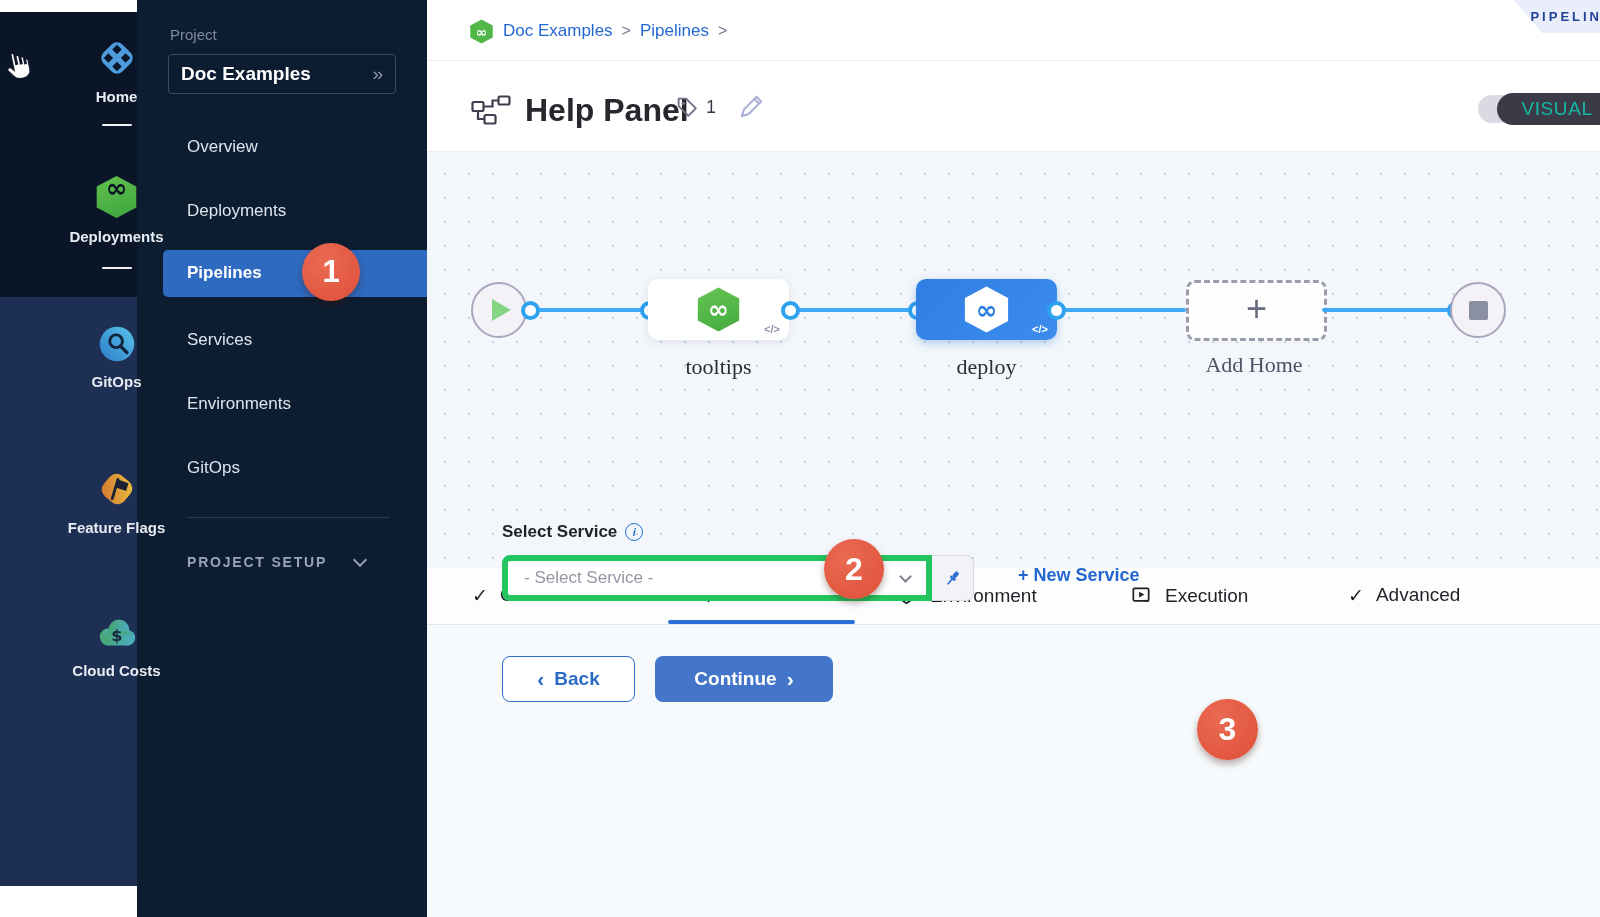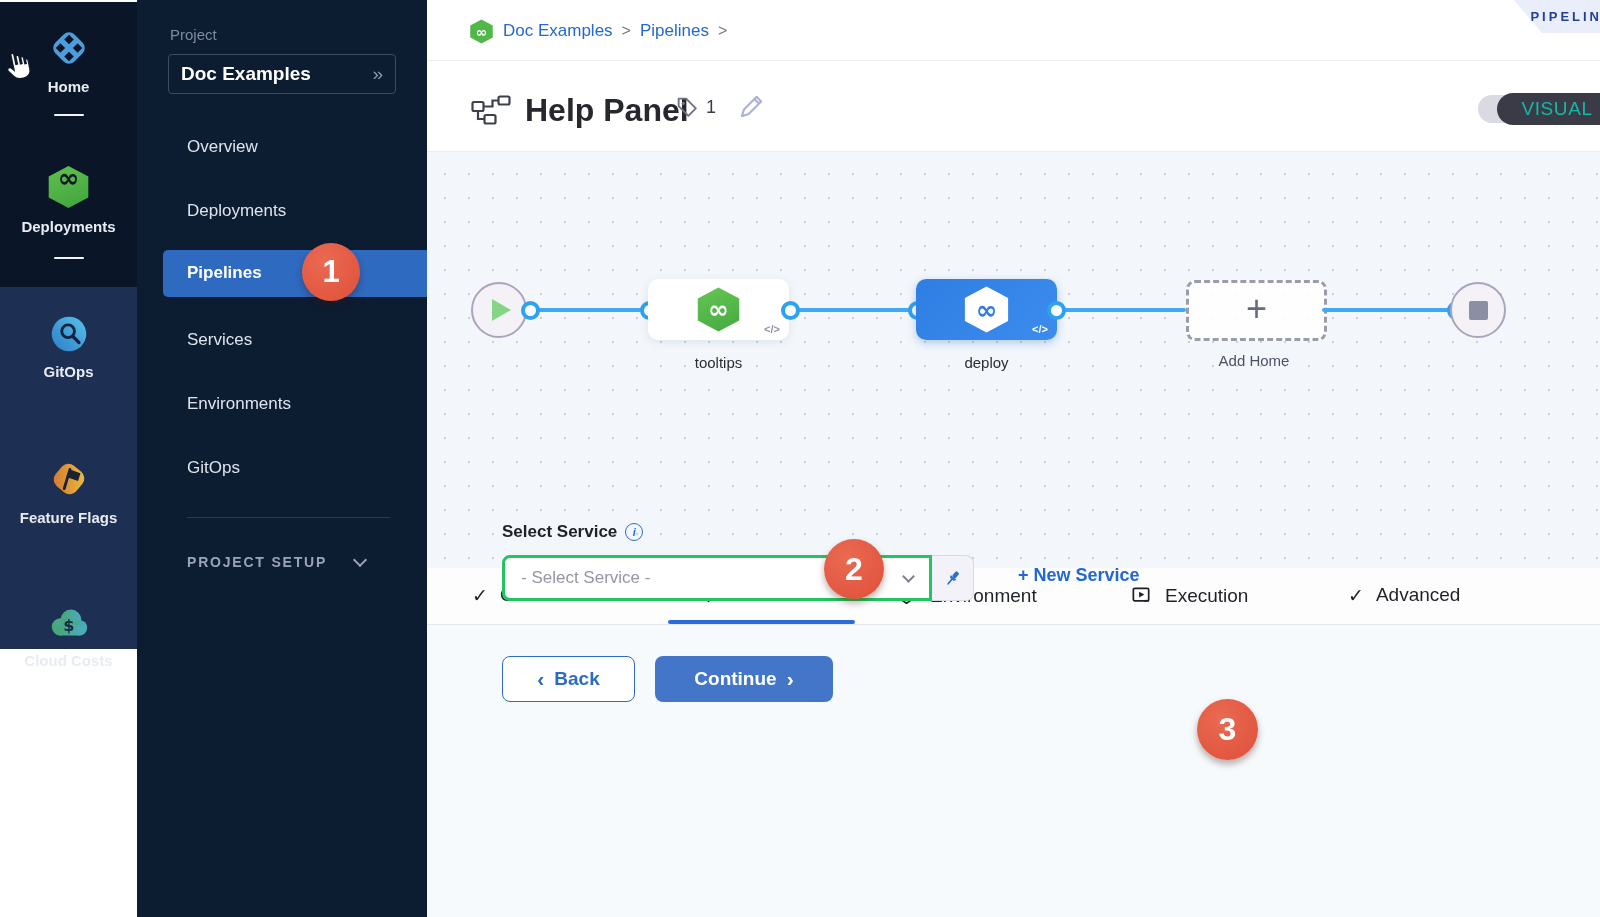--- a/index.html
+++ b/index.html
@@ -2,21 +2,21 @@
 <html><head>
 <meta charset="utf-8">
 <style>
   * { margin:0; padding:0; box-sizing:border-box; }
   html,body { width:1600px; height:917px; overflow:hidden; background:#fff;
               font-family:"Liberation Sans","DejaVu Sans",sans-serif; }
   .stage { position:relative; width:1600px; height:917px; overflow:hidden; }
   .abs { position:absolute; }
 
   
-  .rail { left:0; top:2px; width:137px; height:647px; background:#1d3053; z-index:5; }
+  .rail { left:0; top:12px; width:137px; height:874px; background:#1d3053; z-index:5;padding-left:48px; }
   .rail-top { left:0; top:0; width:137px; height:285px; background:#0a1627; }
   .rail-item { width:137px; text-align:center; color:#e8ecf2; font-size:15px; font-weight:700; }
   .rail-item .ric { display:block; margin:0 auto 9px; }
   .rail-underline { position:absolute; left:50%; transform:translateX(-50%); width:30px; height:2px; background:#f2f4f8; border-radius:2px; }
   .hexa { display:flex; align-items:center; justify-content:center;
           clip-path:polygon(50% 2%, 95% 26%, 95% 74%, 50% 98%, 5% 74%, 5% 26%); }
   .inf { font-family:"DejaVu Sans",sans-serif; font-weight:700; line-height:1; }
 
   
   .panel { left:137px; top:0; width:290px; height:917px; background:#0c1c31; z-index:4; color:#dfe4ec; }
@@ -62,34 +62,34 @@
   .play-tri { width:0; height:0; border-left:19px solid #85d584; border-top:11px solid transparent; border-bottom:11px solid transparent; margin-left:5px; }
   .stop-sq { width:19px; height:19px; background:#8b8fa3; border-radius:2px; }
   .edge { height:4px; background:#3fa9f5; border-radius:2px; top:156px; }
   .edge-dot { width:19px; height:19px; border-radius:50%; background:#fff; border:4px solid #2ea2ef; }
   .stage-card { width:141px; height:61px; border-radius:10px; display:flex; align-items:center; justify-content:center;
                 cursor:pointer; }
   .card-white { background:#fff; box-shadow:0 2px 10px rgba(40,50,80,.10); }
   .card-blue  { background:linear-gradient(135deg,#2f7ee3,#3c8cee); box-shadow:0 3px 10px rgba(46,118,210,.35); }
   .card-dashed { background:rgba(255,255,255,.85); border:3px dashed #9b9cab; border-radius:9px; }
   .code-glyph { position:absolute; right:9px; bottom:5px; font-size:11px; font-weight:700; }
-  .stage-label { font-size:15px; color:#2b2d33; }
+  .stage-label { font-size:22px; color:#2b2d33;font-family:Liberation Serif, serif; }
   .plus-glyph { font-size:36px; font-weight:300; color:#686b7e; line-height:1; margin-top:-4px; }
 
   
   .tabbar { left:0; top:568px; width:1173px; height:57px; background:#fdfdfe; border-bottom:1px solid #e3e6ed; }
   .tab { position:absolute; top:16px; display:flex; align-items:center; gap:12px; font-size:19px; color:#1e2126; cursor:pointer; }
   .tab .glyph { font-family:"DejaVu Sans",sans-serif; font-size:19px; color:#1e2126; }
   .tab-underline { left:241px; top:52px; width:187px; height:4px; background:#2a6dd8; border-radius:2px; }
 
   
   .form-label { left:75px; top:522px; font-size:17px; font-weight:700; color:#1f2126; display:flex; align-items:center; gap:8px; }
   .info-dot { width:18px; height:18px; border-radius:50%; border:1.5px solid #2a6fd3; color:#2a6fd3;
               font-size:11px; font-style:italic; font-weight:700; display:flex; align-items:center; justify-content:center; cursor:pointer; }
-  .select-box { left:75px; top:555px; width:430px; height:46px; background:#fff; border:3px solid #22c55e;
+  .select-box { left:75px; top:555px; width:430px; height:46px; background:#fff; border:6px solid #22c55e;
                 border-radius:8px 0 0 8px; display:flex; align-items:center; padding:0 16px; cursor:pointer; }
   .select-ph { font-size:17px; color:#9596a5; flex:1; }
   .sel-chev { width:9px; height:9px; border-right:2px solid #7d808f; border-bottom:2px solid #7d808f; transform:rotate(45deg); margin-top:-4px; }
   .pin-box { left:505px; top:555px; width:42px; height:46px; background:#f2f2f8; border:1px solid #d8d9e3; border-left:none;
              border-radius:0 8px 8px 0; display:flex; align-items:center; justify-content:center; cursor:pointer; }
   .new-service { left:591px; top:565px; font-size:18px; font-weight:700; color:#2368d1; cursor:pointer; }
   .btn { top:656px; height:46px; border-radius:8px; display:flex; align-items:center; justify-content:center; gap:10px;
          font-size:19px; font-weight:700; cursor:pointer; }
   .btn-back { left:75px; width:133px; background:#fff; border:1.5px solid #2f6bc2; color:#2b6ac5; }
   .btn-continue { left:228px; width:178px; background:#4376c9; color:#fff; }

